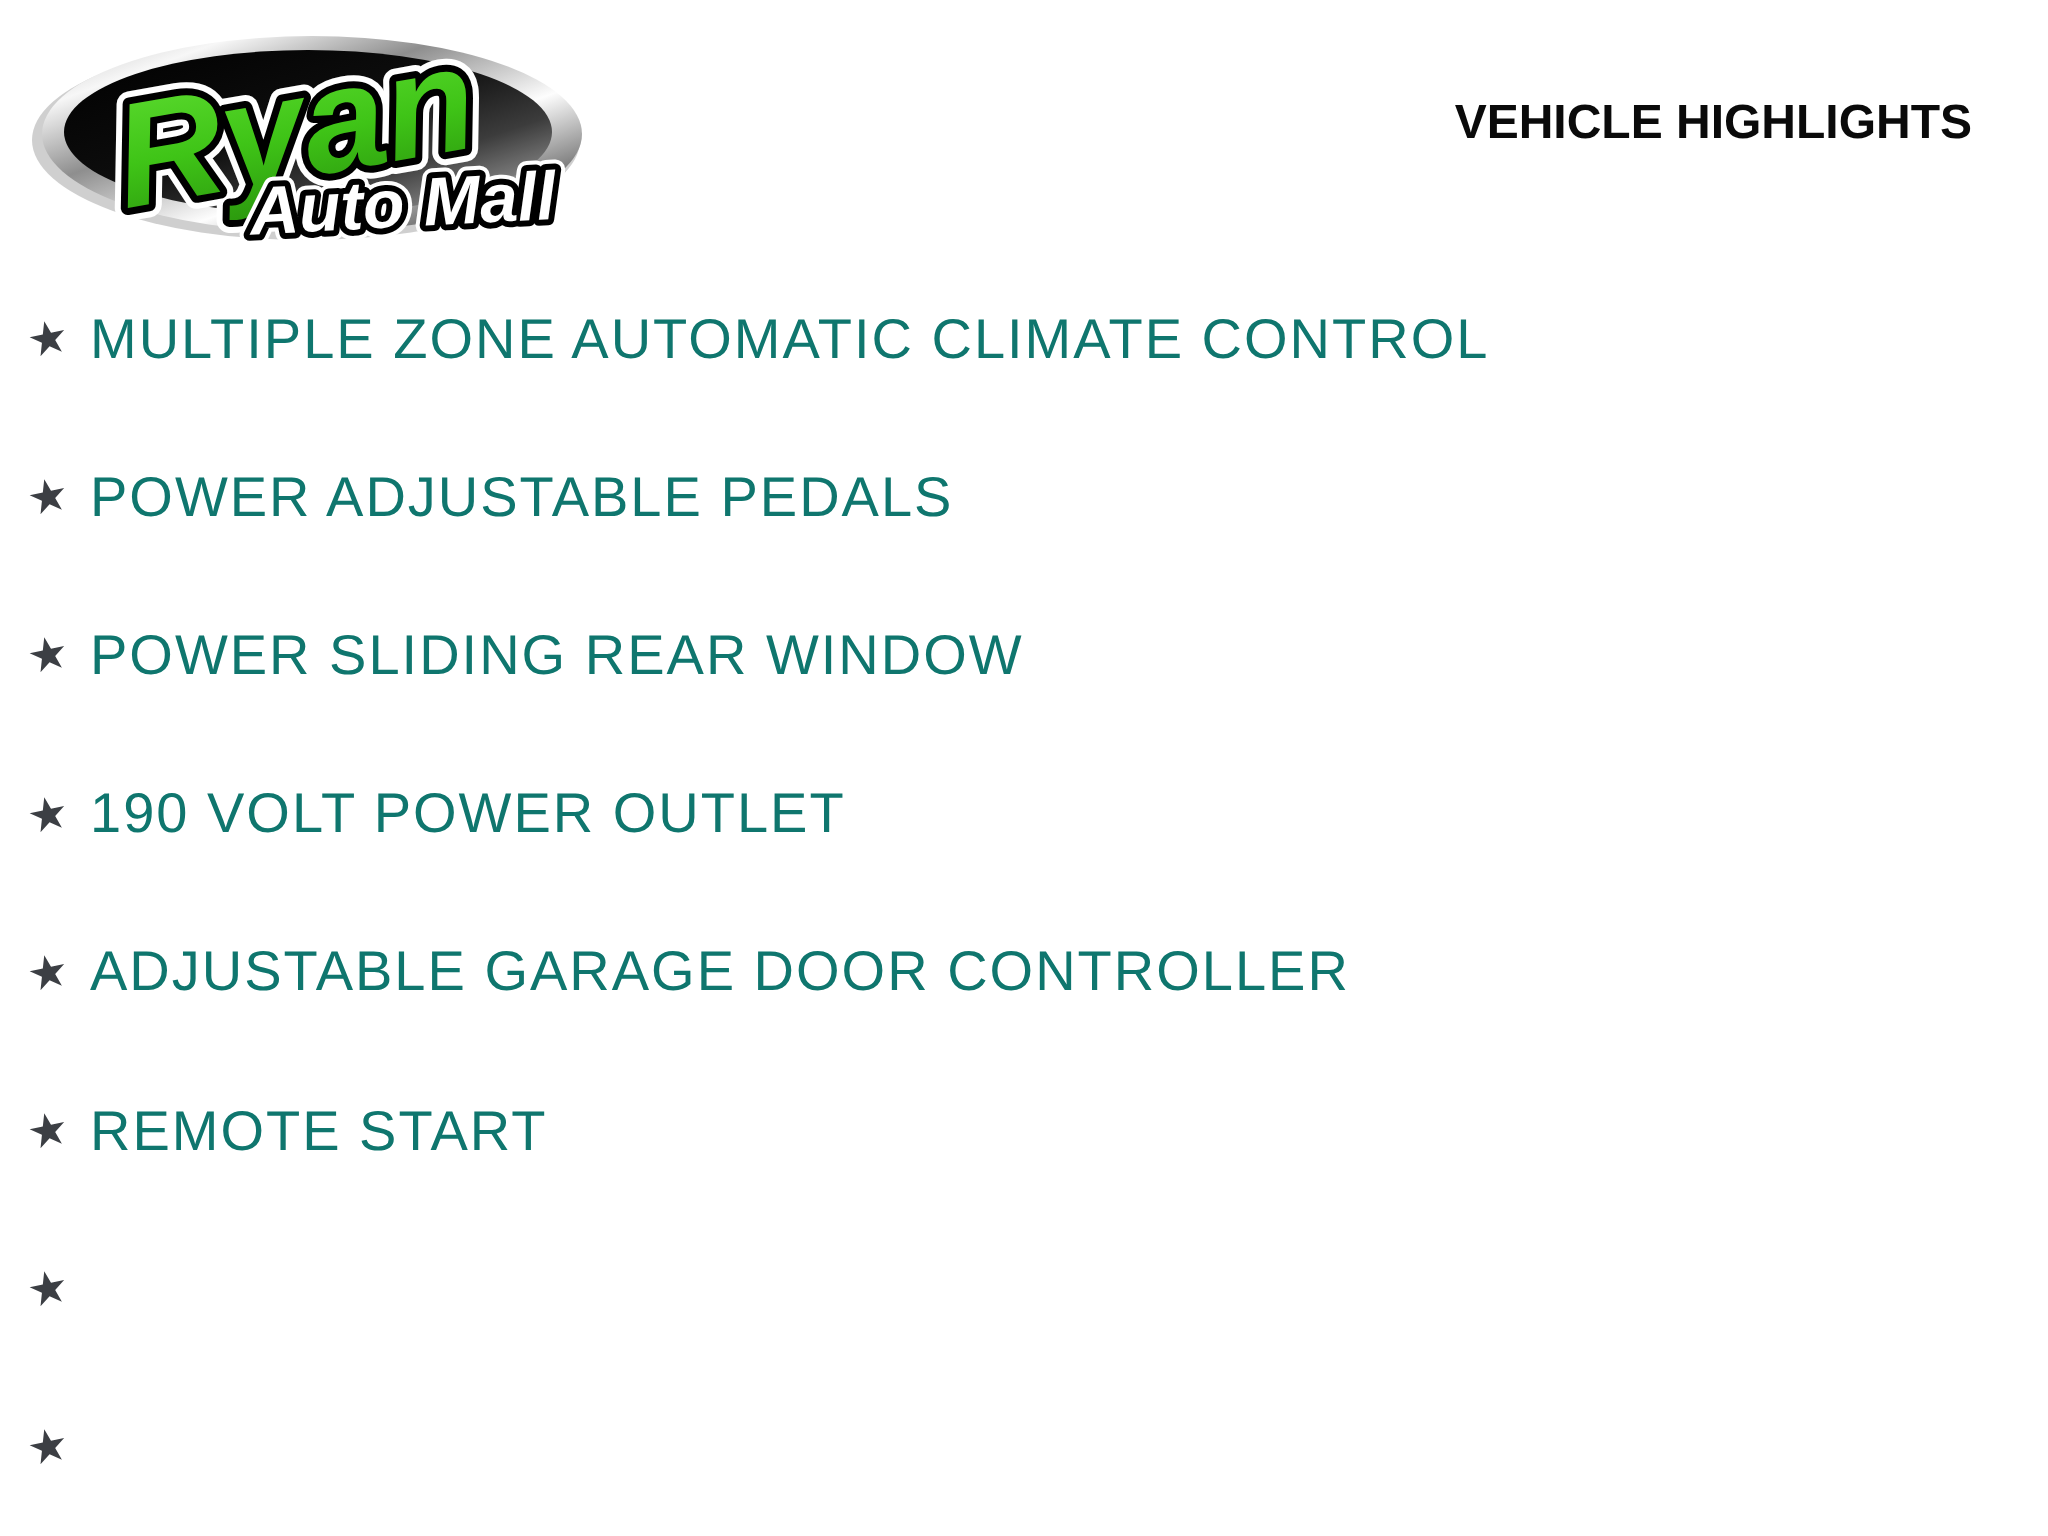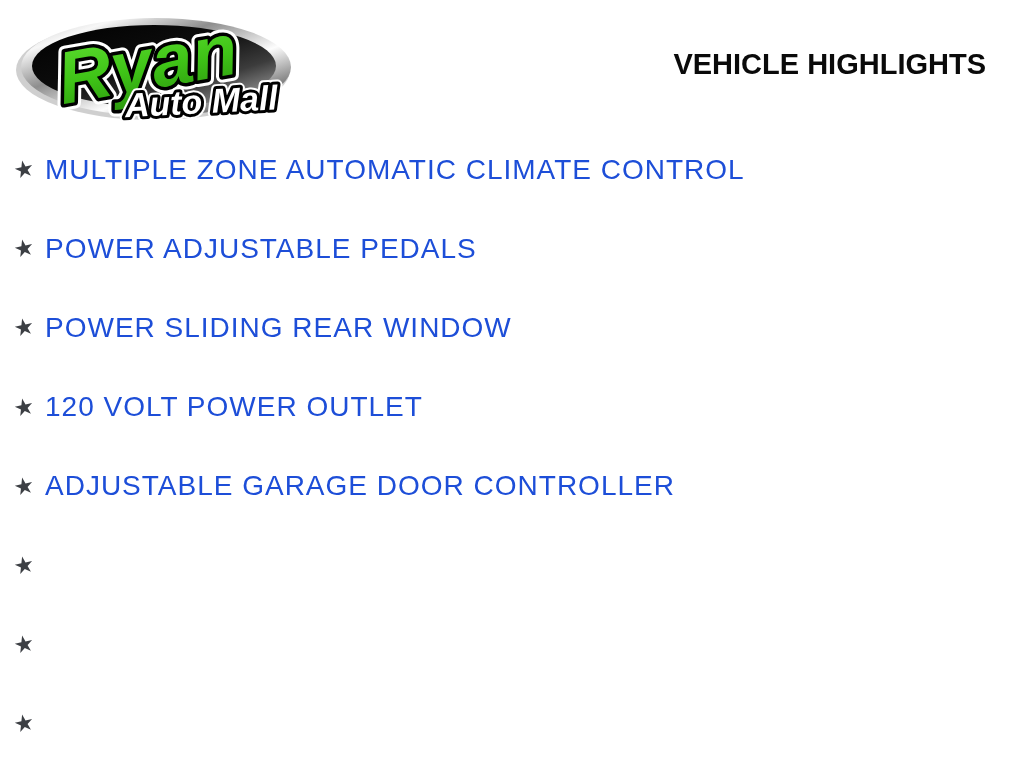--- a/index.html
+++ b/index.html
@@ -20,21 +20,21 @@
     position: absolute;
     left: 13px;
     top: 6px;
     width: 292px;
     height: 120px;
   }
   .page-title {
     position: absolute;
     top: 48px;
     right: 38px;
-    font-size: 29px;
+    font-size: 24px;
     font-weight: 700;
     color: #0a0a0a;
     letter-spacing: 0px;
     white-space: nowrap;
   }
 
   
   .feature-list {
     position: absolute;
     left: 0;
@@ -58,21 +58,21 @@
     font-size: 23px;
     line-height: 1;
     color: #3c3f44;
     transform: rotate(-12deg);
     margin-right: 9px;
     text-align: center;
   }
   .feature-label {
     font-size: 28px;
     letter-spacing: 1px;
-    color: #1d4ed8;
+    color: #0f766e;
     white-space: nowrap;
   }
 
   
   .logo-svg text {
     font-family: "Liberation Sans", sans-serif;
     font-style: italic;
     font-weight: 700;
   }
 </style>
@@ -134,28 +134,29 @@
   <li class="feature-item">
     <span class="star-bullet">★</span>
     <span class="feature-label">POWER ADJUSTABLE PEDALS</span>
   </li>
   <li class="feature-item">
     <span class="star-bullet">★</span>
     <span class="feature-label">POWER SLIDING REAR WINDOW</span>
   </li>
   <li class="feature-item">
     <span class="star-bullet">★</span>
-    <span class="feature-label">120 VOLT POWER OUTLET</span>
+    <span class="feature-label">190 VOLT POWER OUTLET</span>
   </li>
   <li class="feature-item">
     <span class="star-bullet">★</span>
     <span class="feature-label">ADJUSTABLE GARAGE DOOR CONTROLLER</span>
   </li>
   <li class="feature-item">
     <span class="star-bullet">★</span>
+    <span class="feature-label">REMOTE START</span>
   </li>
   <li class="feature-item">
     <span class="star-bullet">★</span>
   </li>
   <li class="feature-item">
     <span class="star-bullet">★</span>
   </li>
 </ul>
 
 </body></html>

